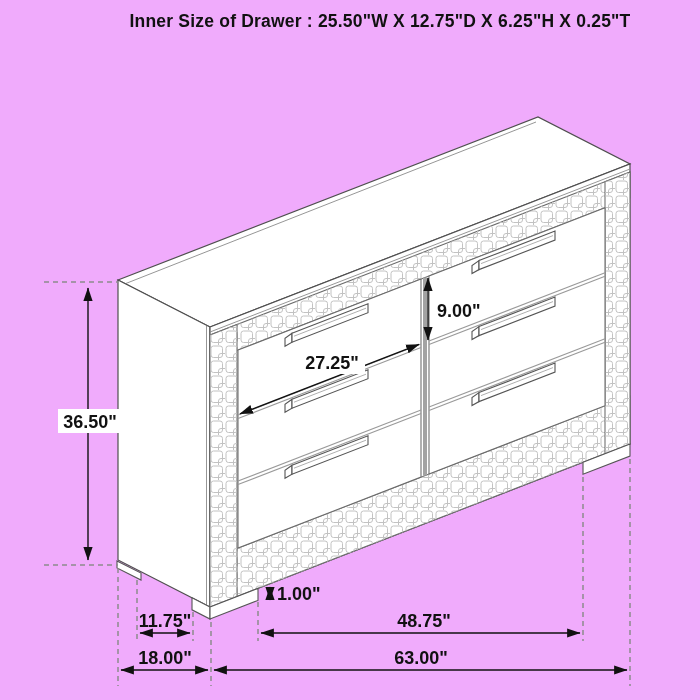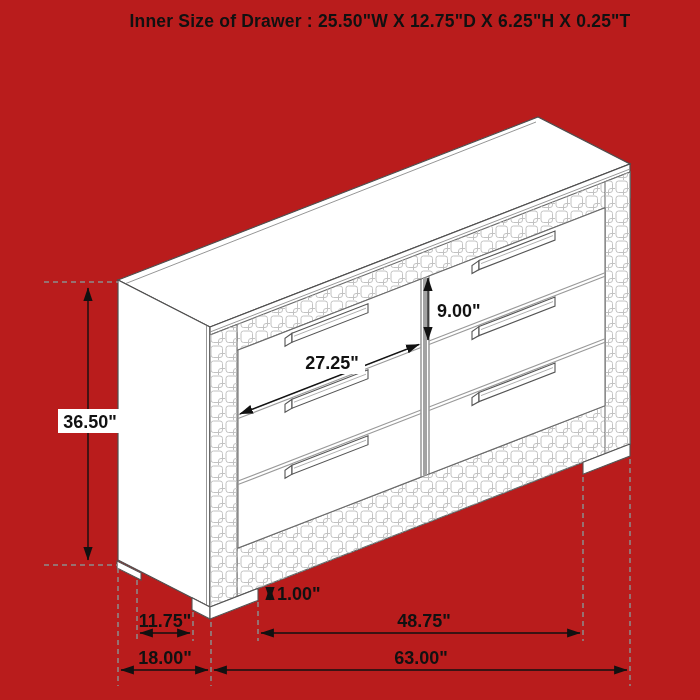--- a/index.html
+++ b/index.html
@@ -1,16 +1,16 @@
 <!DOCTYPE html>
 <html><head>
 <meta charset="utf-8">
 <style>
   html,body{margin:0;padding:0;background:#ffffff;}
-  .stage{position:relative;width:700px;height:700px;background:#b91c1c;overflow:hidden;
+  .stage{position:relative;width:700px;height:700px;background:#f0abfc;overflow:hidden;
          font-family:"Liberation Sans", sans-serif;}
   svg{display:block;}
   text{font-family:"Liberation Sans", sans-serif;font-weight:bold;fill:#111;}
   .dim-label{font-size:18px;}
   .title-label{font-size:17.5px;letter-spacing:.2px;}
   .edge{stroke:#4f4f4f;stroke-width:1.2;fill:#ffffff;}
   .edge-thin{stroke:#8a8a8a;stroke-width:0.9;fill:none;}
   .band{stroke:#6b6b6b;stroke-width:1.05;fill:#ffffff;}
   .band-tex{fill:url(#quilt);stroke:none;}
   .divline{stroke:#9a9a9a;stroke-width:1.1;fill:none;}

